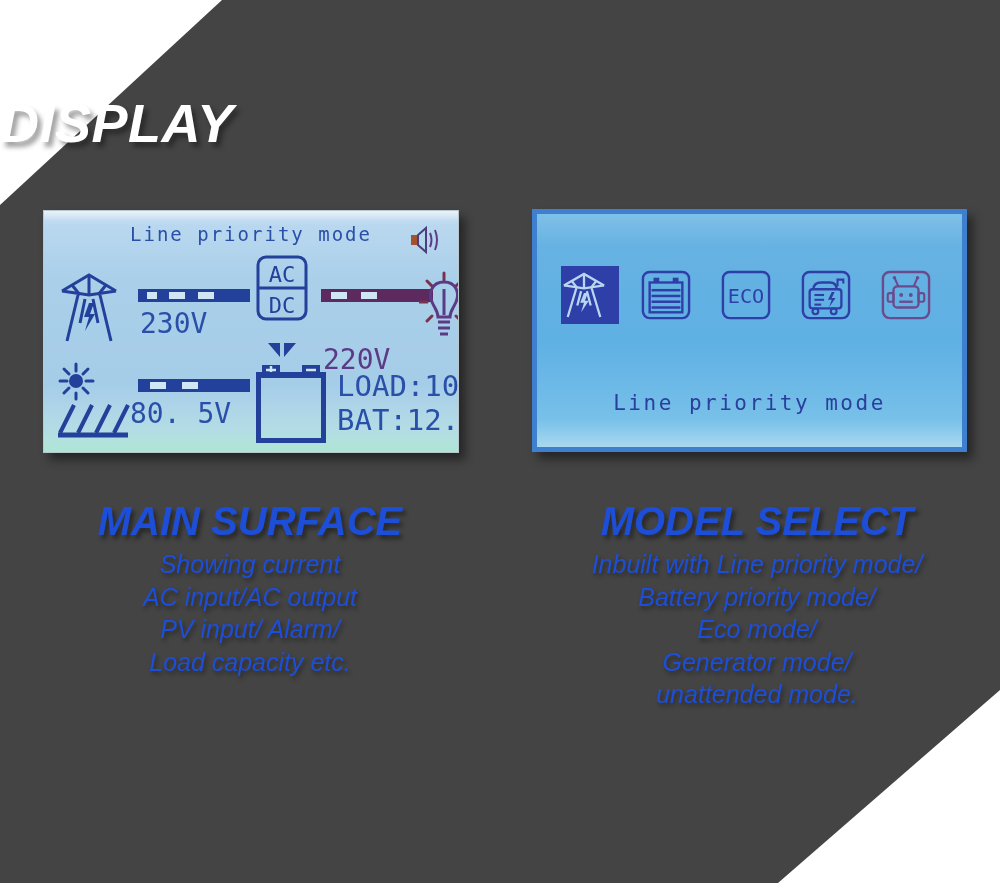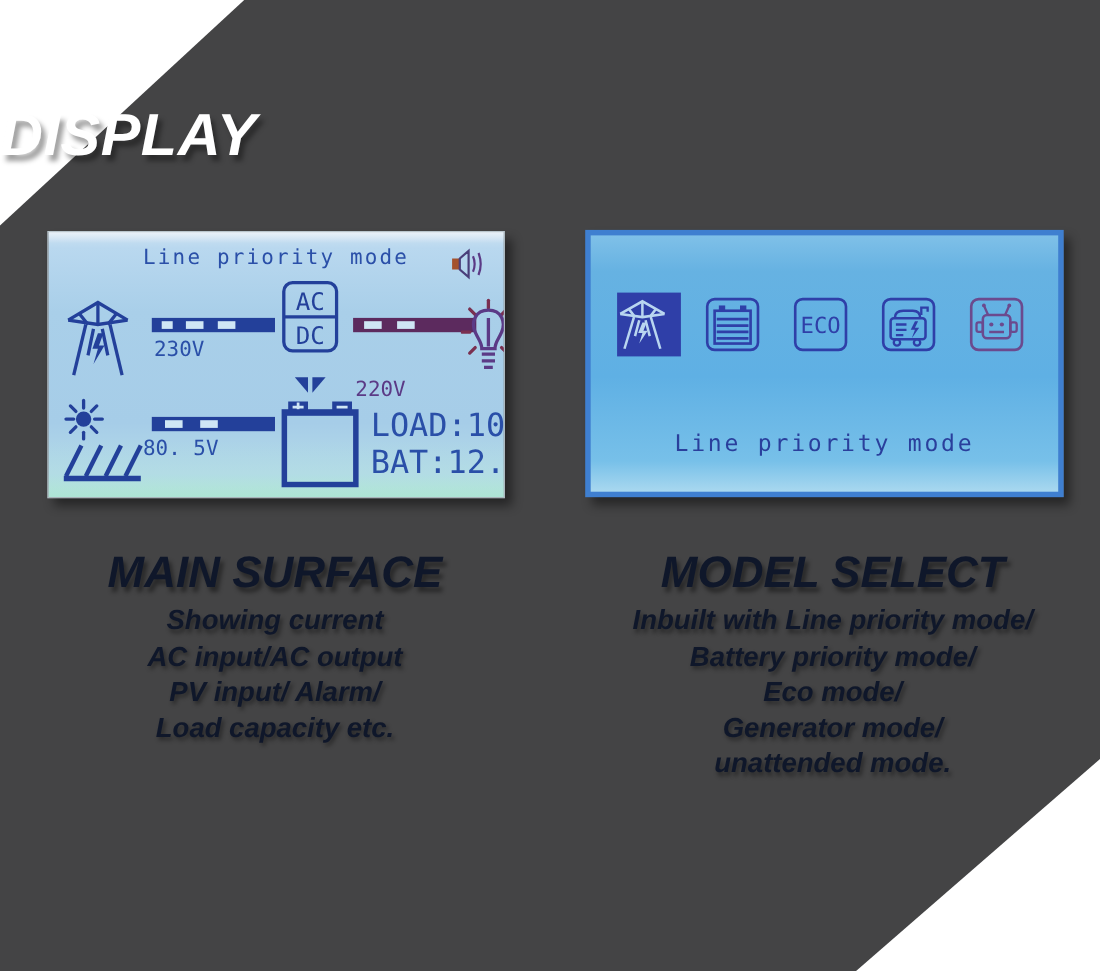--- a/index.html
+++ b/index.html
@@ -73,21 +73,21 @@
     font-family:"DejaVu Sans Mono", monospace;
     font-size:19px; letter-spacing:2.0px;
     color:#2a4fa8;
     white-space:nowrap;
   }
   .alarm-icon{ position:absolute; top:14px; right:14px; width:36px; height:30px; }
 
   .lcd-val{
     position:absolute;
     font-family:"DejaVu Sans Mono", monospace;
-    font-size:19px; letter-spacing:0px;
+    font-size:28px; letter-spacing:0px;
     color:#2a4fa8;
     white-space:nowrap;
   }
   .lcd-val.warm{ color:#5b3a86;margin-top:36px; }
 
   .flowbar{
     position:absolute; height:13px;
     background:#23409a;
     display:flex; align-items:center; gap:0;
   }
@@ -112,33 +112,33 @@
   #mode-caption{
     position:absolute; bottom:32px; left:0; width:100%;
     text-align:center;
     font-family:"DejaVu Sans Mono", monospace;
     font-size:21px; letter-spacing:2.5px;
     color:#2a3f9c;
     white-space:nowrap;
   }
 
   
-  .caption{ position:absolute; text-align:center; color:#0f172a; }
+  .caption{ position:absolute; text-align:center; color:#1d4ed8; }
   #cap-left { left:30px;  top:500px; width:440px; }
   #cap-right{ left:517px; top:500px; width:480px; }
 
   .cap-head{
     font-size:40px; font-weight:bold; font-style:italic;
     letter-spacing:0px; line-height:1.06;
     text-shadow:3px 4px 4px rgba(0,0,0,.42);
     white-space:nowrap;
   }
   .cap-body{
     margin-top:6px;
-    font-size:25px; font-weight:bold; font-style:italic;
+    font-size:25px; font-weight:normal; font-style:italic;
     line-height:1.30;
     text-shadow:2px 3px 4px rgba(0,0,0,.42);
   }
   .cap-body div{ white-space:nowrap; }
 </style>
 </head>
 <body>
 
 <div id="backdrop"></div>
 

